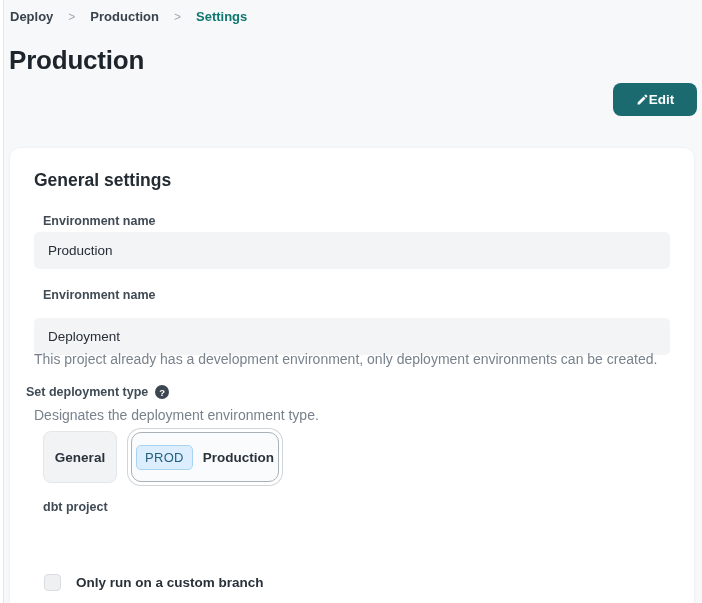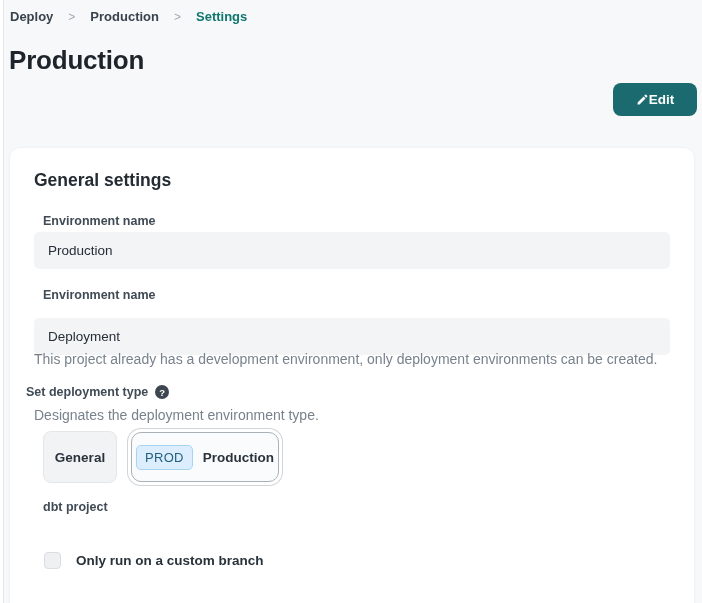--- a/index.html
+++ b/index.html
@@ -92,21 +92,21 @@
     background:#fafbfc; border:1px solid #aab1b7; border-radius:10px;
     box-shadow:0 0 0 3px #ffffff, 0 0 0 4px #d0d5d9;
   }
   .prod-badge {
     background:#dceefd; border:1px solid #a7d4f3; border-radius:5px;
     padding:4px 8px; font-size:13px; font-weight:400; color:#245f7e;
     letter-spacing:0.3px;
   }
   
   .checkbox-row {
-    position:absolute; left:34px; top:404px;
+    position:absolute; left:34px; top:426px;
     display:flex; align-items:center; gap:15px;
   }
   .checkbox {
     width:17px; height:17px; border-radius:4px;
     background:#eef0f2; border:1px solid #dadde1; cursor:pointer;
   }
   .checkbox-label { font-size:13.5px; font-weight:700; color:#29323b; }
 </style>
 </head>
 <body>

